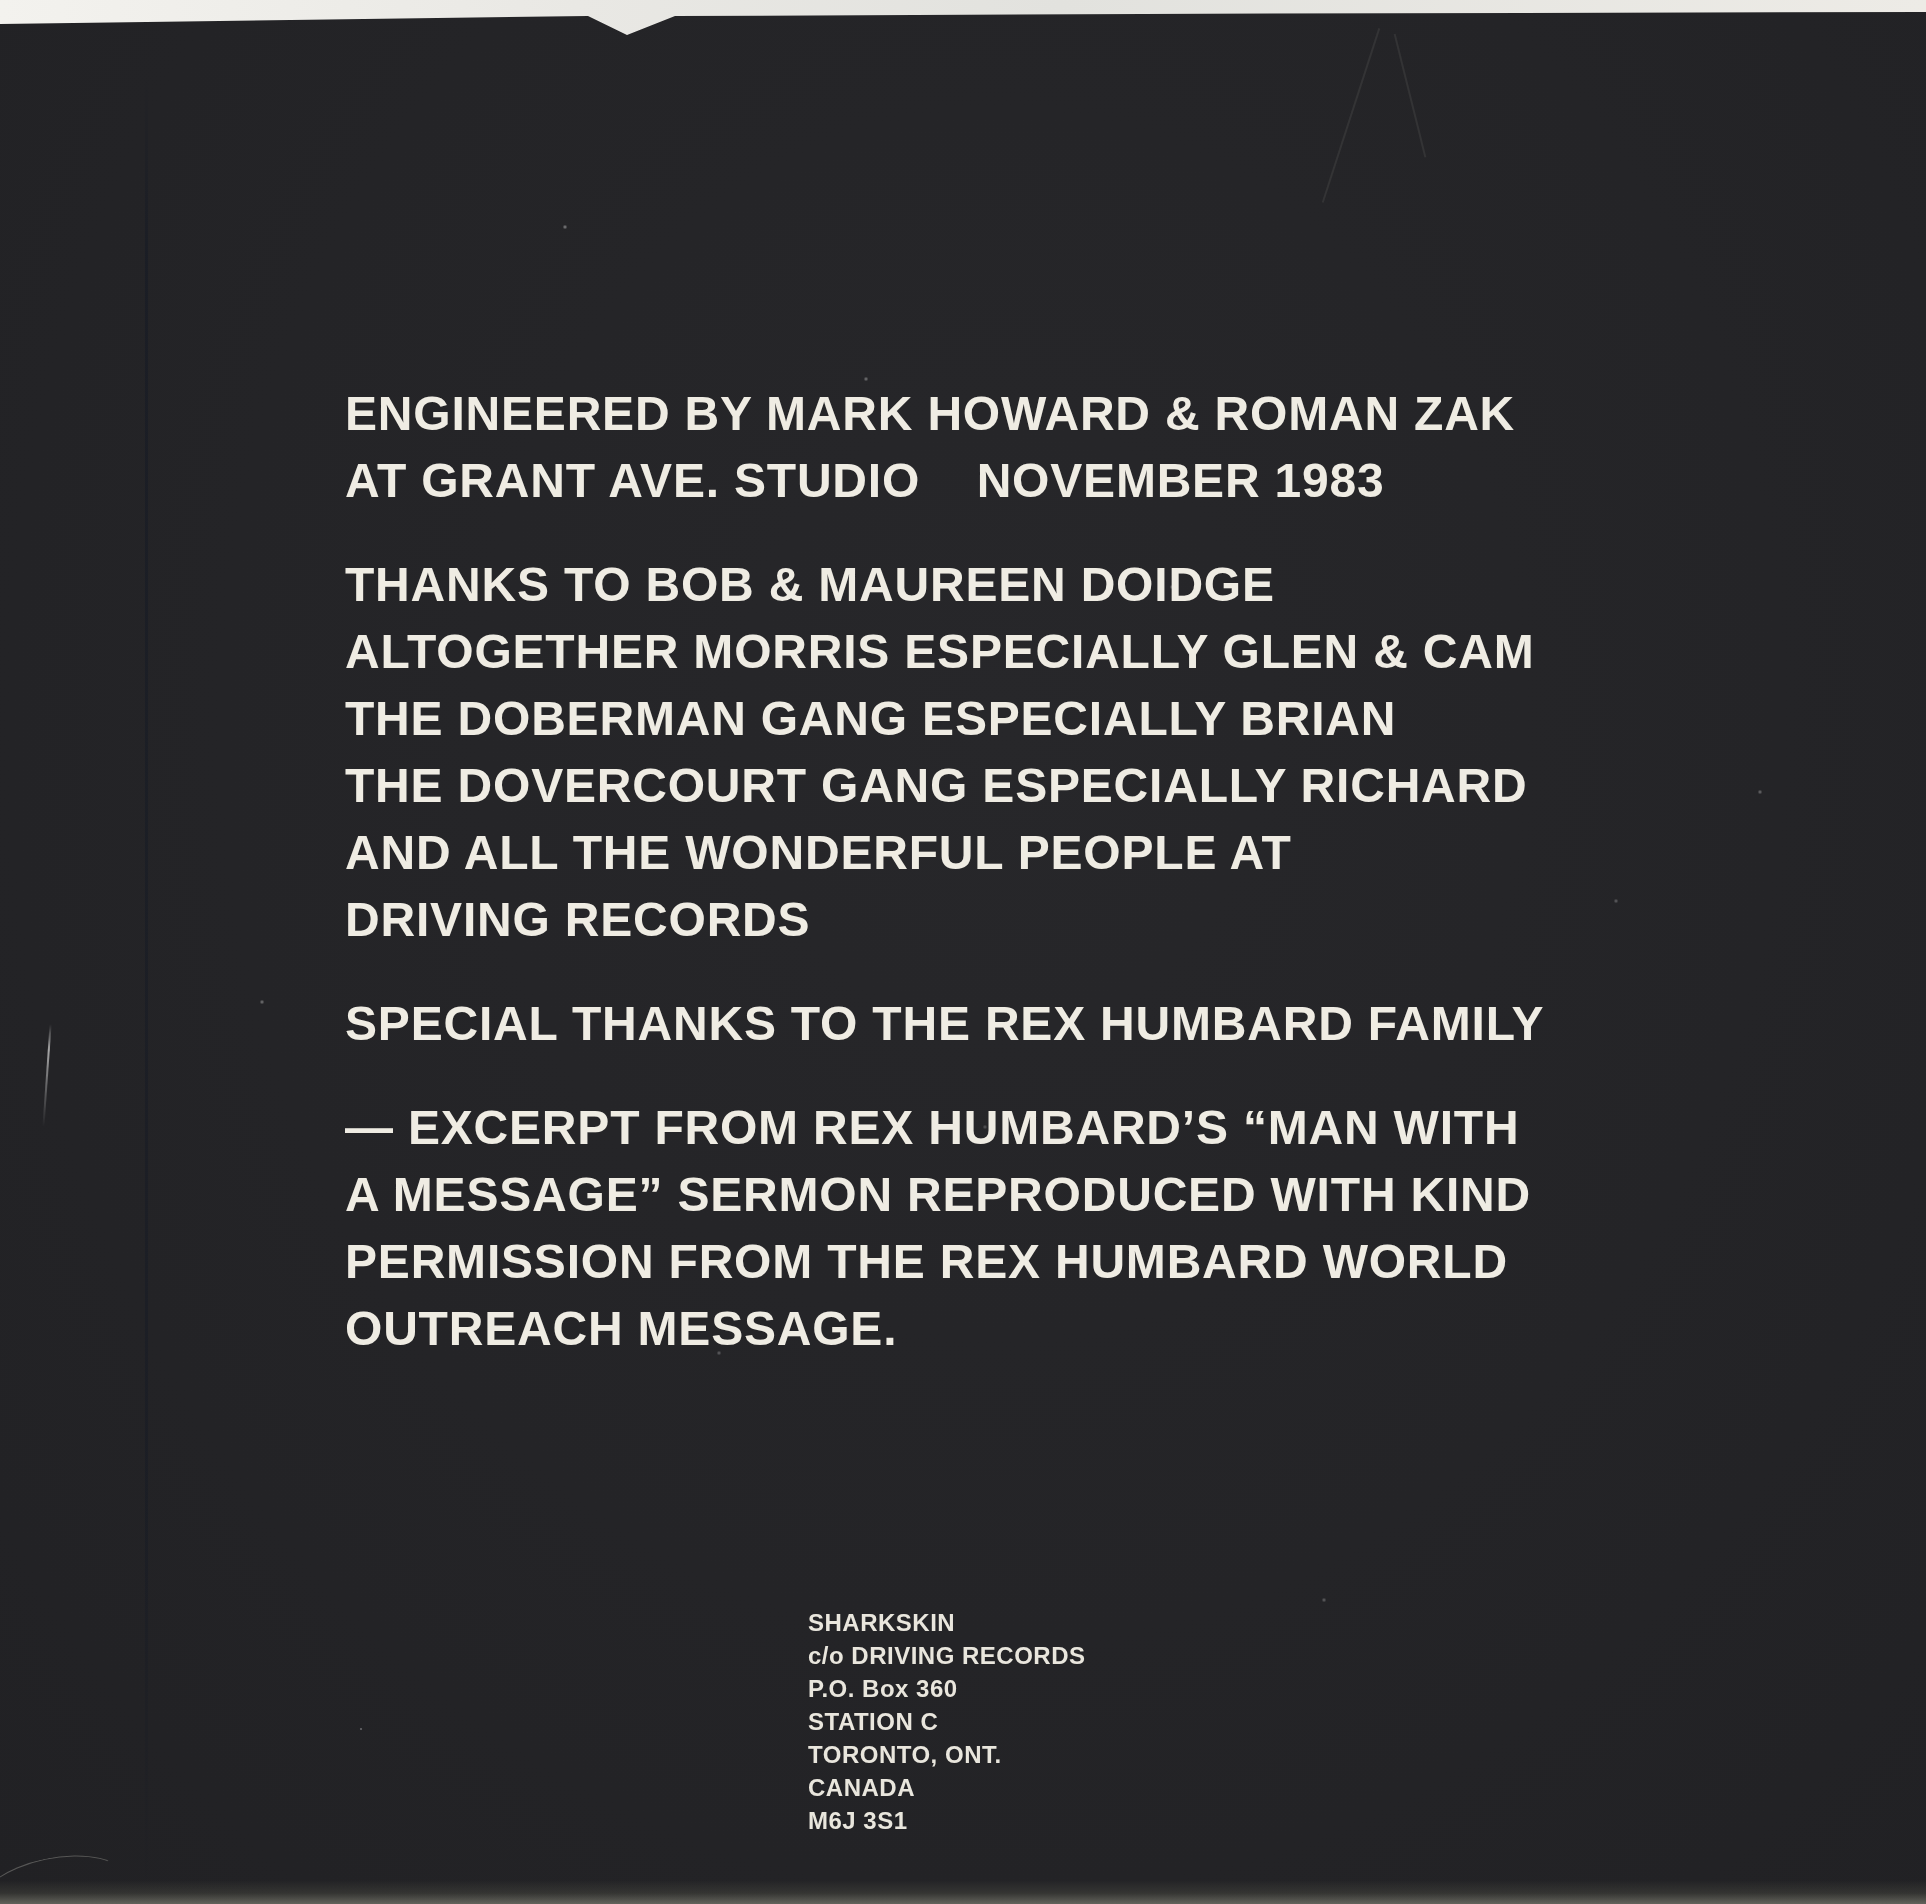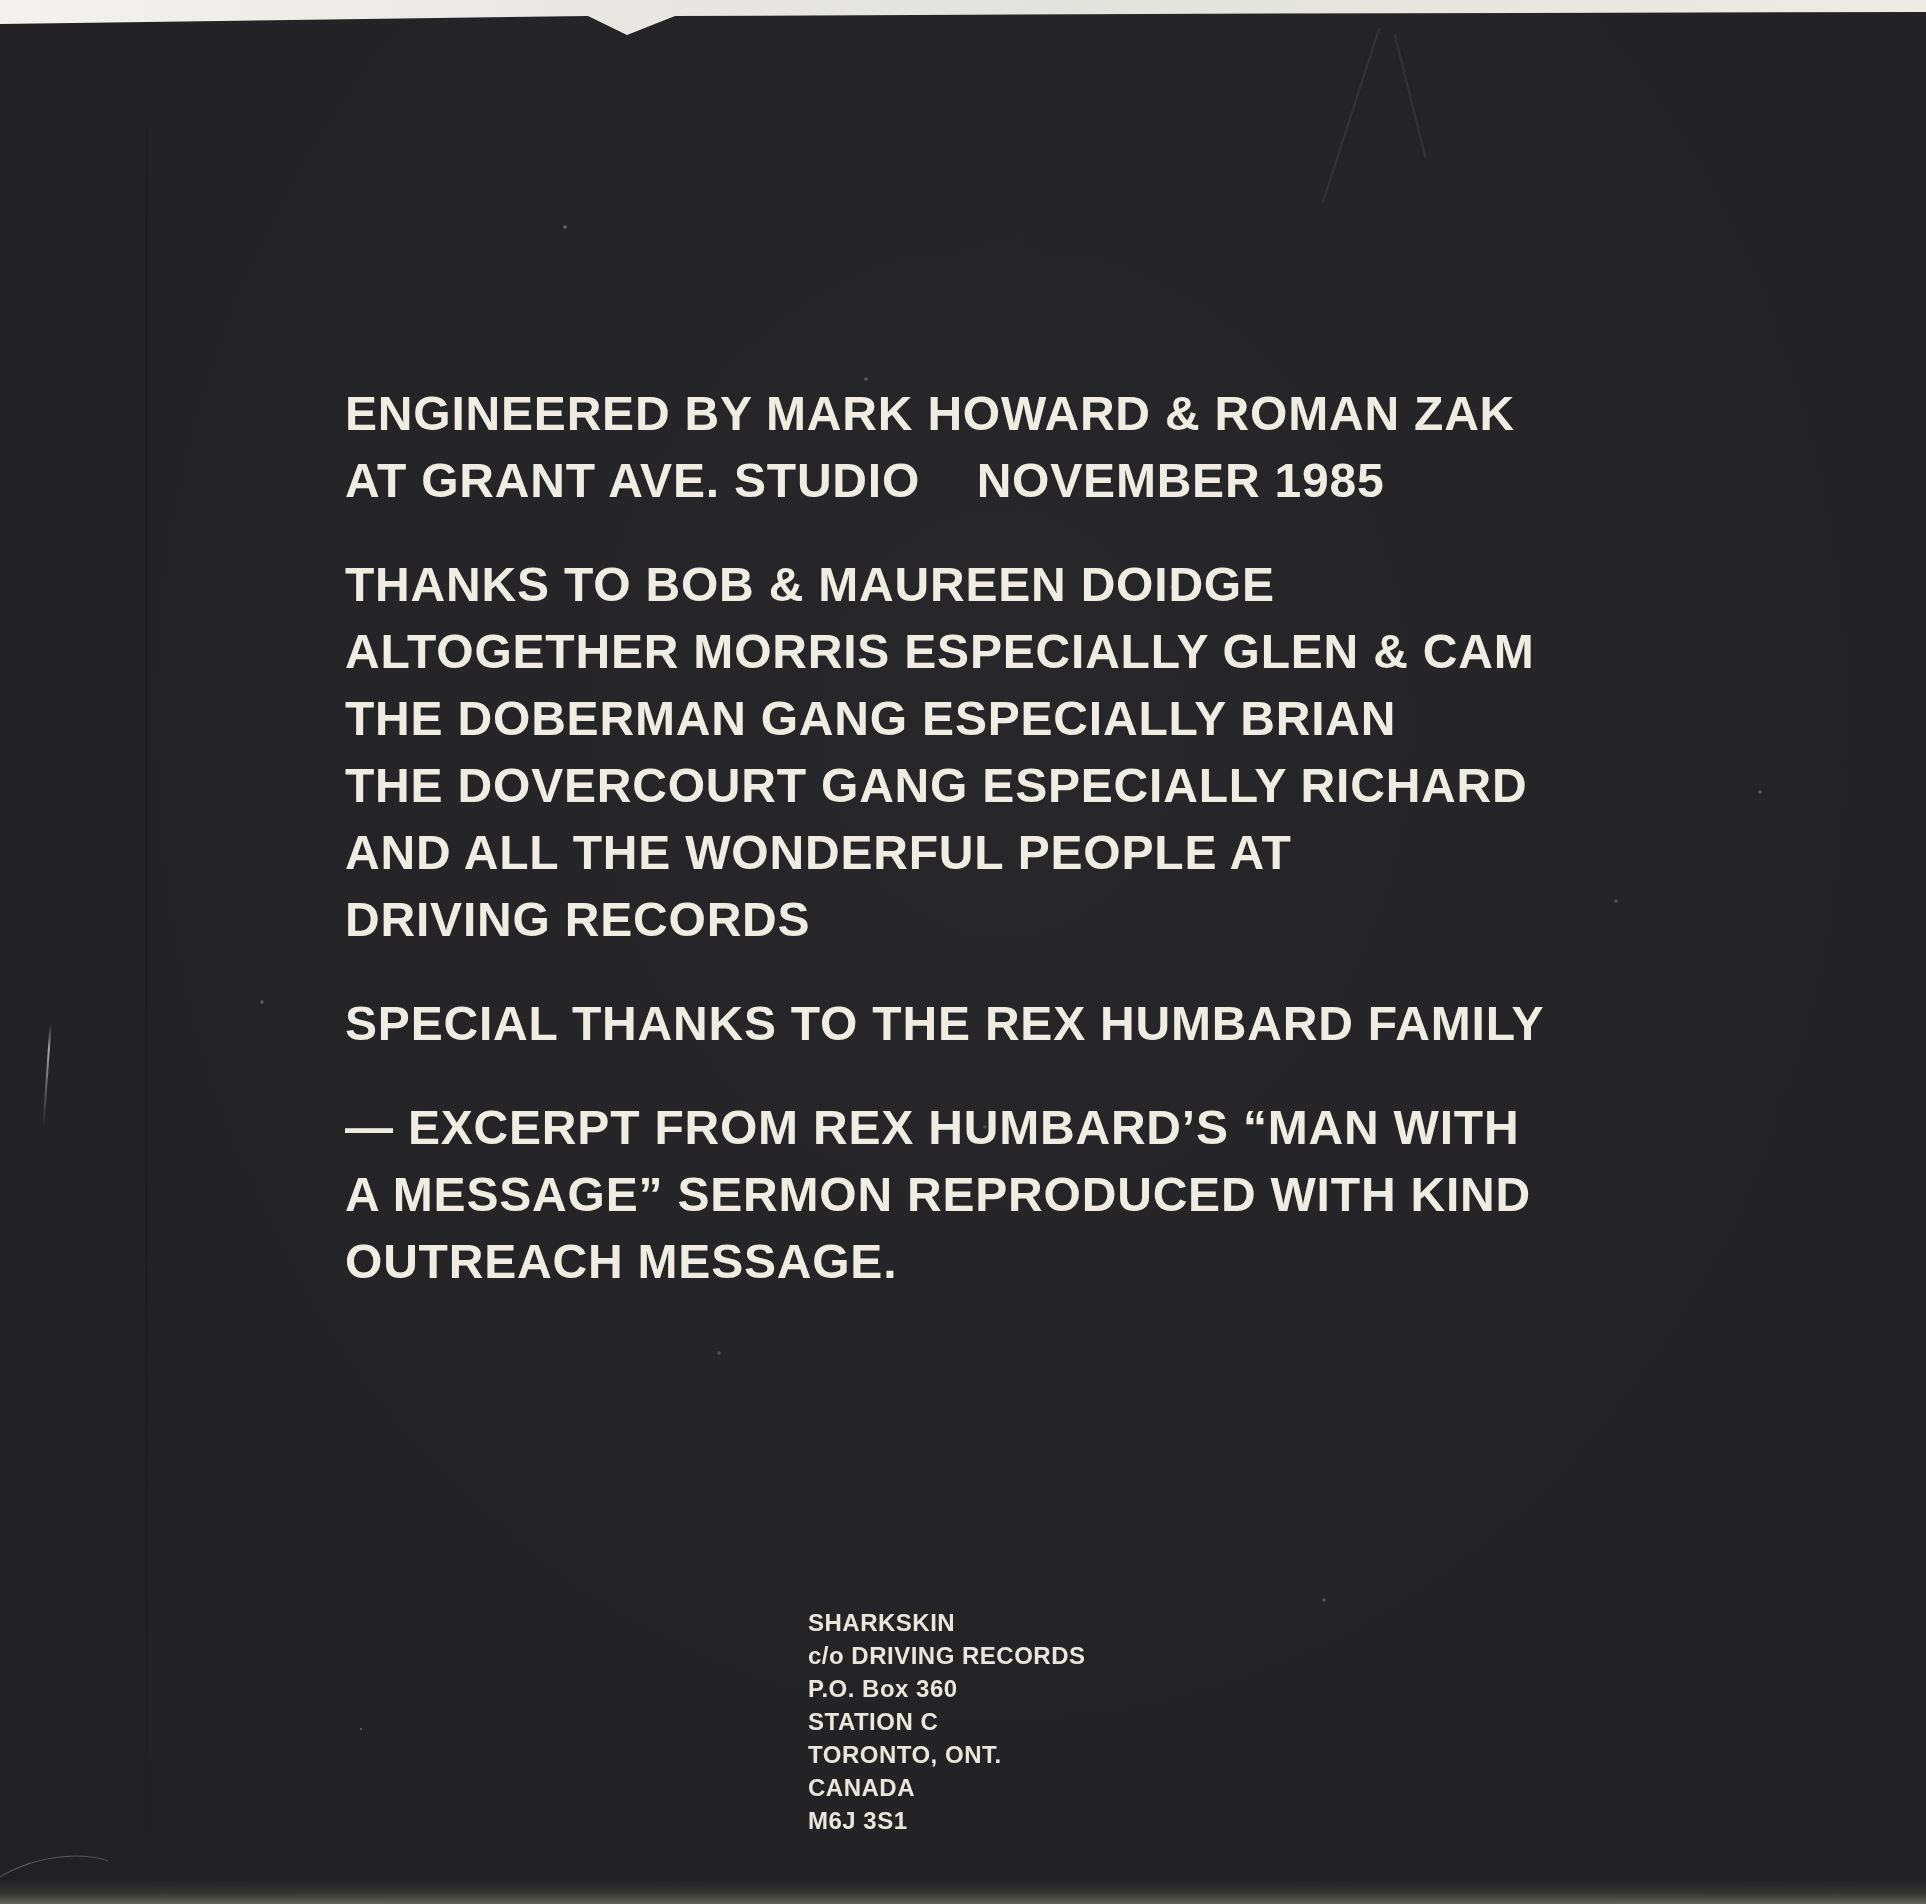--- a/index.html
+++ b/index.html
@@ -107,39 +107,40 @@
     <div class="crease-vertical"></div>
     <div class="scratch-left"></div>
     <div class="wrinkle-a"></div>
     <div class="wrinkle-b"></div>
     <div class="corner-scratch"></div>
 
     <div class="credits">
 
       <div class="para">
         <div class="line">ENGINEERED BY MARK HOWARD &amp; ROMAN ZAK</div>
-        <div class="line">AT GRANT AVE. STUDIO    NOVEMBER 1985</div>
+        <div class="line">AT GRANT AVE. STUDIO    NOVEMBER 1983</div>
       </div>
 
       <div class="para">
         <div class="line">THANKS TO BOB &amp; MAUREEN DOIDGE</div>
         <div class="line">ALTOGETHER MORRIS ESPECIALLY GLEN &amp; CAM</div>
         <div class="line">THE DOBERMAN GANG ESPECIALLY BRIAN</div>
         <div class="line">THE DOVERCOURT GANG ESPECIALLY RICHARD</div>
         <div class="line">AND ALL THE WONDERFUL PEOPLE AT</div>
         <div class="line">DRIVING RECORDS</div>
       </div>
 
       <div class="para">
         <div class="line">SPECIAL THANKS TO THE REX HUMBARD FAMILY</div>
       </div>
 
       <div class="para">
         <div class="line">— EXCERPT FROM REX HUMBARD’S “MAN WITH</div>
         <div class="line">A MESSAGE” SERMON REPRODUCED WITH KIND</div>
+        <div class="line">PERMISSION FROM THE REX HUMBARD WORLD</div>
         <div class="line">OUTREACH MESSAGE.</div>
       </div>
 
     </div>
 
     <div class="address">
       <div class="line">SHARKSKIN</div>
       <div class="line">c/o DRIVING RECORDS</div>
       <div class="line">P.O. Box 360</div>
       <div class="line">STATION C</div>

